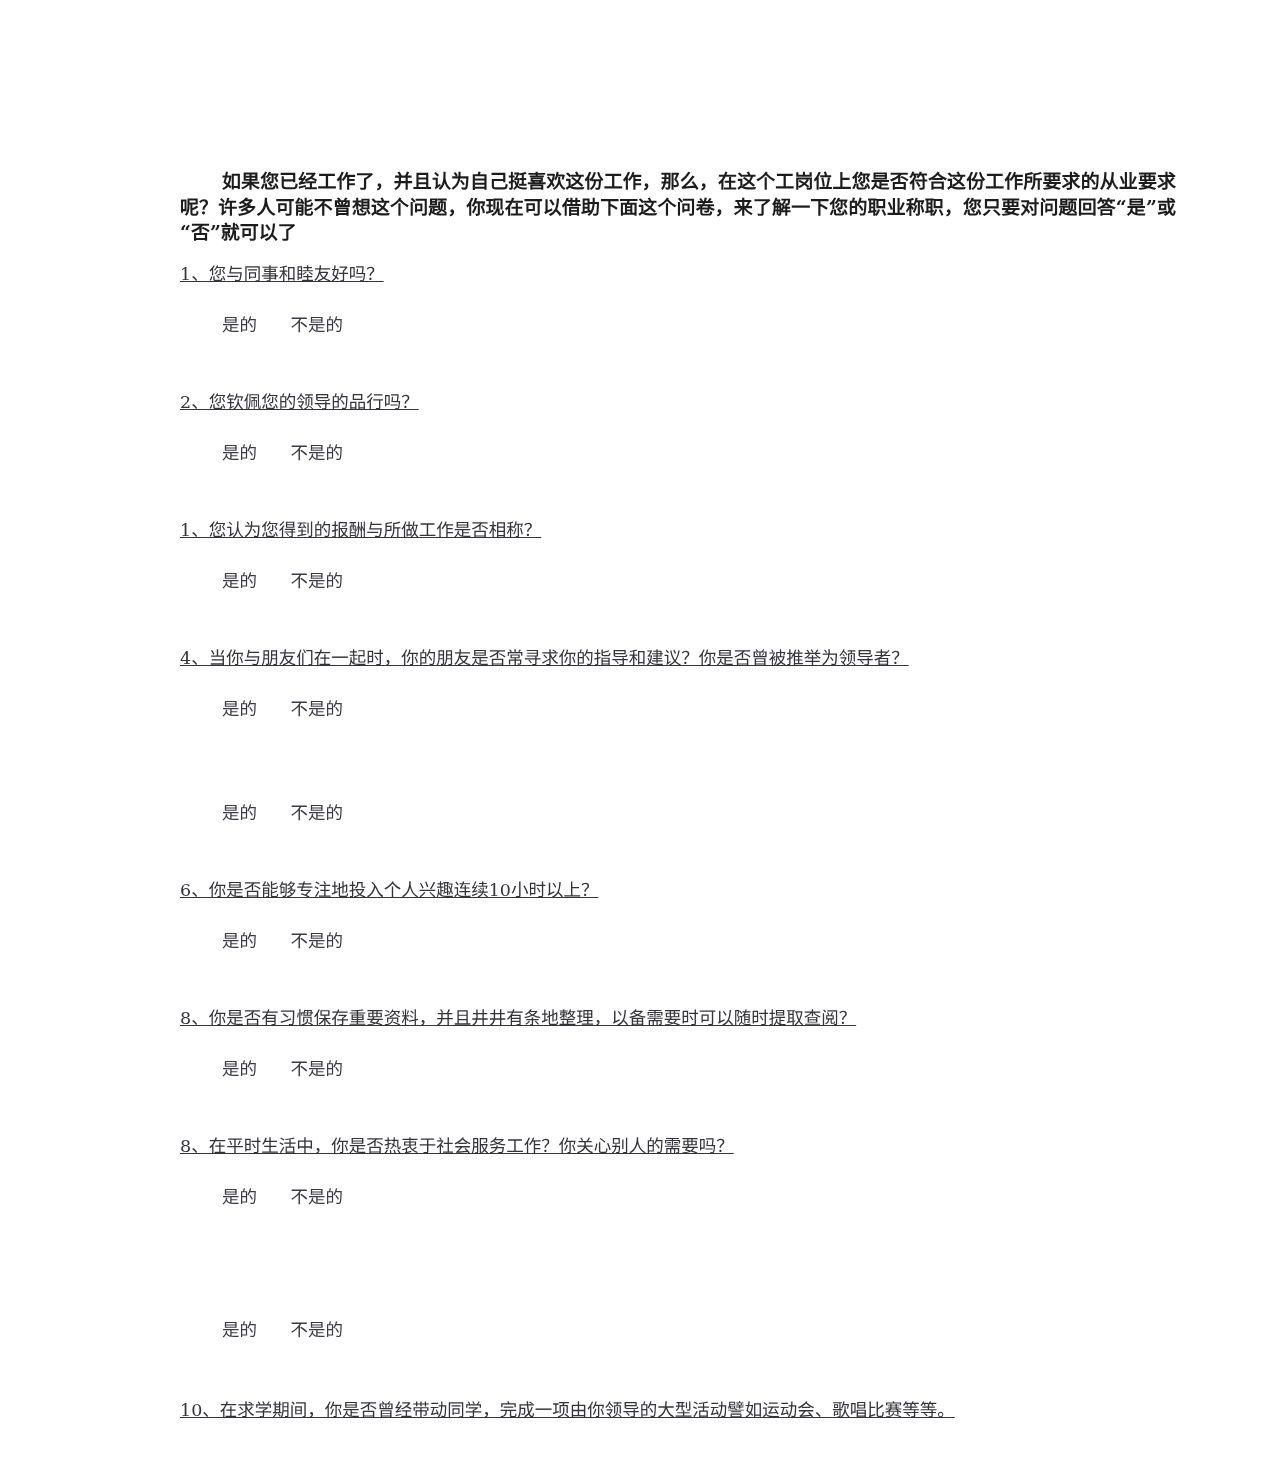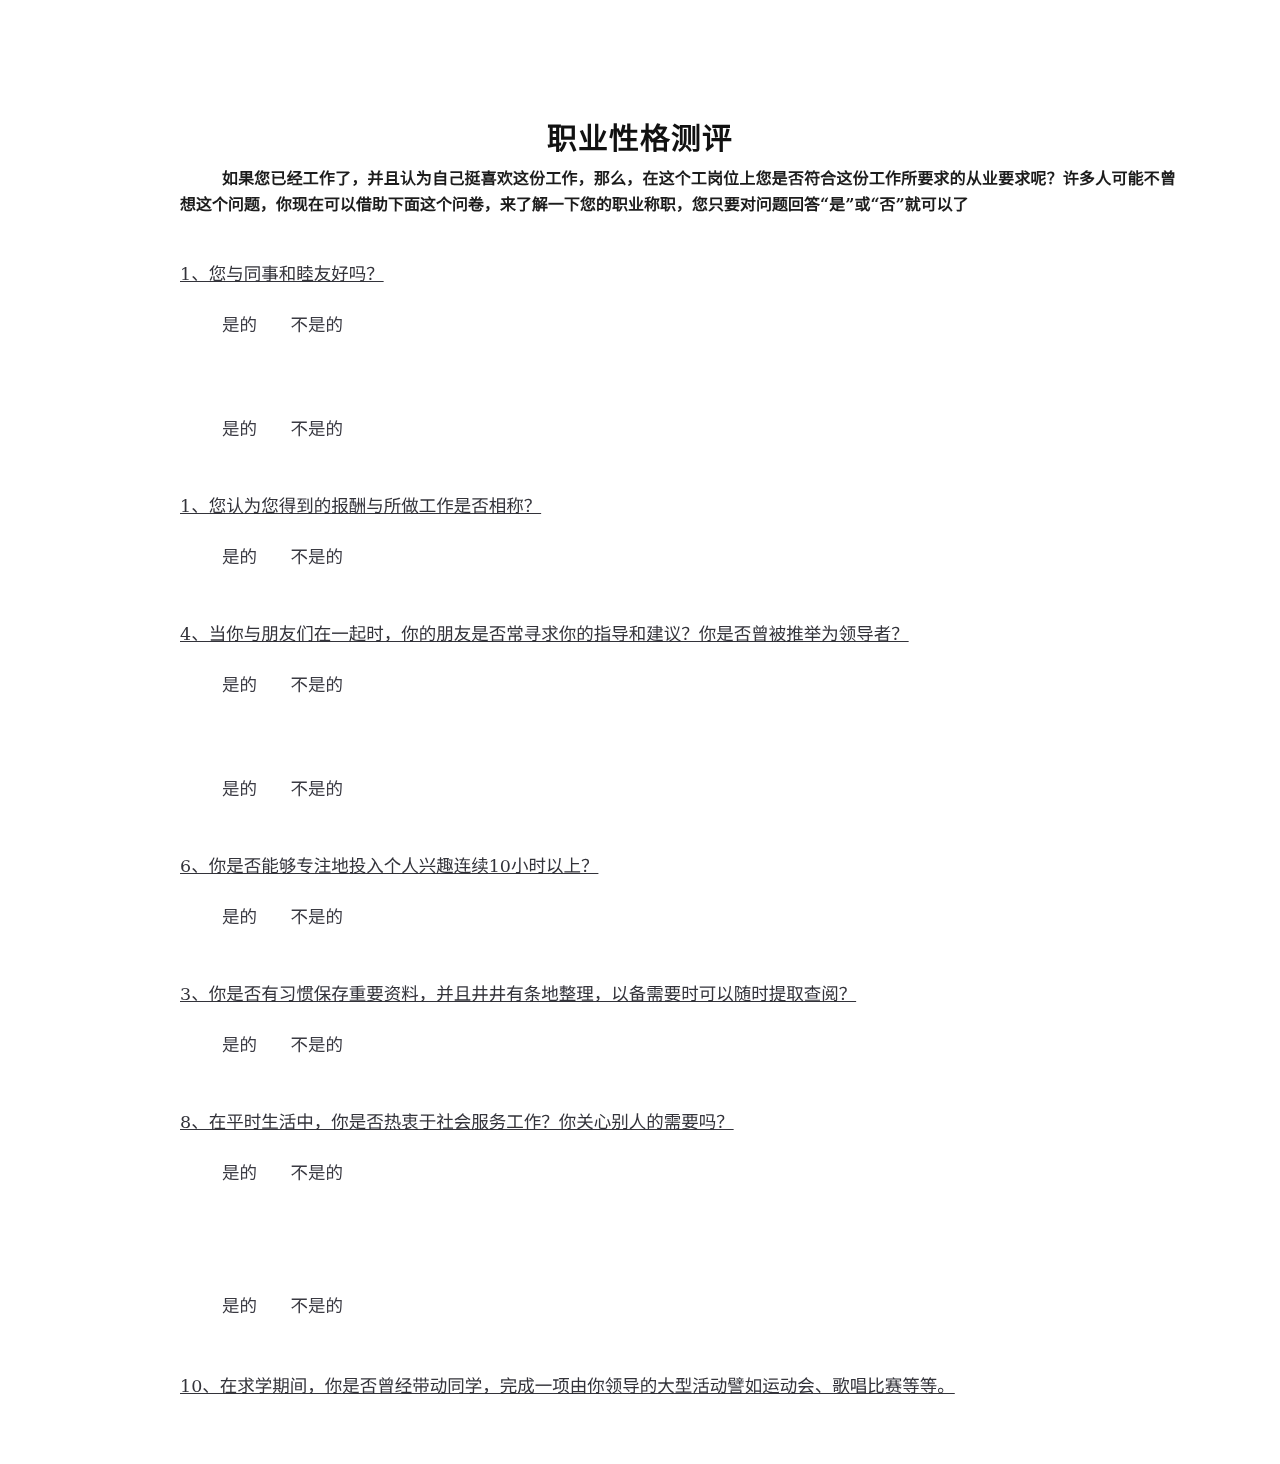--- a/index.html
+++ b/index.html
@@ -31,21 +31,21 @@
     letter-spacing: 1px;
     color: #111111;
     line-height: 1.25;
   }
 
   .intro {
     position: absolute;
     top: 150px;
     left: 180px;
     width: 996px;
-    font-size: 16px;
+    font-size: 19px;
     font-weight: bold;
     line-height: 25.5px;
     text-align: justify;
     text-justify: inter-ideograph;
     text-indent: 42px;
     color: #1c1c1c;
   }
 
   .questions {
     position: absolute;
@@ -86,34 +86,34 @@
 
   .ans-yes { display: inline; margin-top: 24px; }
   .ans-sep { display: inline; }
   .ans-no  { display: inline; }
 </style>
 </head>
 <body>
 
 <div class="page">
 
-  <h1 class="doc-title">职业性格测评</h1>
 
   <p class="intro">如果您已经工作了，并且认为自己挺喜欢这份工作，那么，在这个工岗位上您是否符合这份工作所要求的从业要求呢？许多人可能不曾想这个问题，你现在可以借助下面这个问卷，来了解一下您的职业称职，您只要对问题回答“是”或“否”就可以了</p>
 
   <div class="questions">
 
     <div class="q-block">
       <p class="q-text">1、您与同事和睦友好吗？</p>
       <div class="gap-after-q"></div>
       <p class="q-answers"><span class="ans-yes">是的</span><span class="ans-sep">      </span><span class="ans-no">不是的</span></p>
       <div class="gap-after-a"></div>
     </div>
 
     <div class="q-block">
+      <p class="q-text">2、您钦佩您的领导的品行吗？</p>
       <div class="gap-after-q"></div>
       <p class="q-answers"><span class="ans-yes">是的</span><span class="ans-sep">      </span><span class="ans-no">不是的</span></p>
       <div class="gap-after-a"></div>
     </div>
 
     <div class="q-block">
       <p class="q-text">1、您认为您得到的报酬与所做工作是否相称？</p>
       <div class="gap-after-q"></div>
       <p class="q-answers"><span class="ans-yes">是的</span><span class="ans-sep">      </span><span class="ans-no">不是的</span></p>
       <div class="gap-after-a"></div>
@@ -133,21 +133,21 @@
     </div>
 
     <div class="q-block">
       <p class="q-text">6、你是否能够专注地投入个人兴趣连续10小时以上？</p>
       <div class="gap-after-q"></div>
       <p class="q-answers"><span class="ans-yes">是的</span><span class="ans-sep">      </span><span class="ans-no">不是的</span></p>
       <div class="gap-after-a"></div>
     </div>
 
     <div class="q-block">
-      <p class="q-text">3、你是否有习惯保存重要资料，并且井井有条地整理，以备需要时可以随时提取查阅？</p>
+      <p class="q-text">8、你是否有习惯保存重要资料，并且井井有条地整理，以备需要时可以随时提取查阅？</p>
       <div class="gap-after-q"></div>
       <p class="q-answers"><span class="ans-yes">是的</span><span class="ans-sep">      </span><span class="ans-no">不是的</span></p>
       <div class="gap-after-a"></div>
     </div>
 
     <div class="q-block">
       <p class="q-text">8、在平时生活中，你是否热衷于社会服务工作？你关心别人的需要吗？</p>
       <div class="gap-after-q"></div>
       <p class="q-answers"><span class="ans-yes">是的</span><span class="ans-sep">      </span><span class="ans-no">不是的</span></p>
       <div class="gap-after-a-wide"></div>

